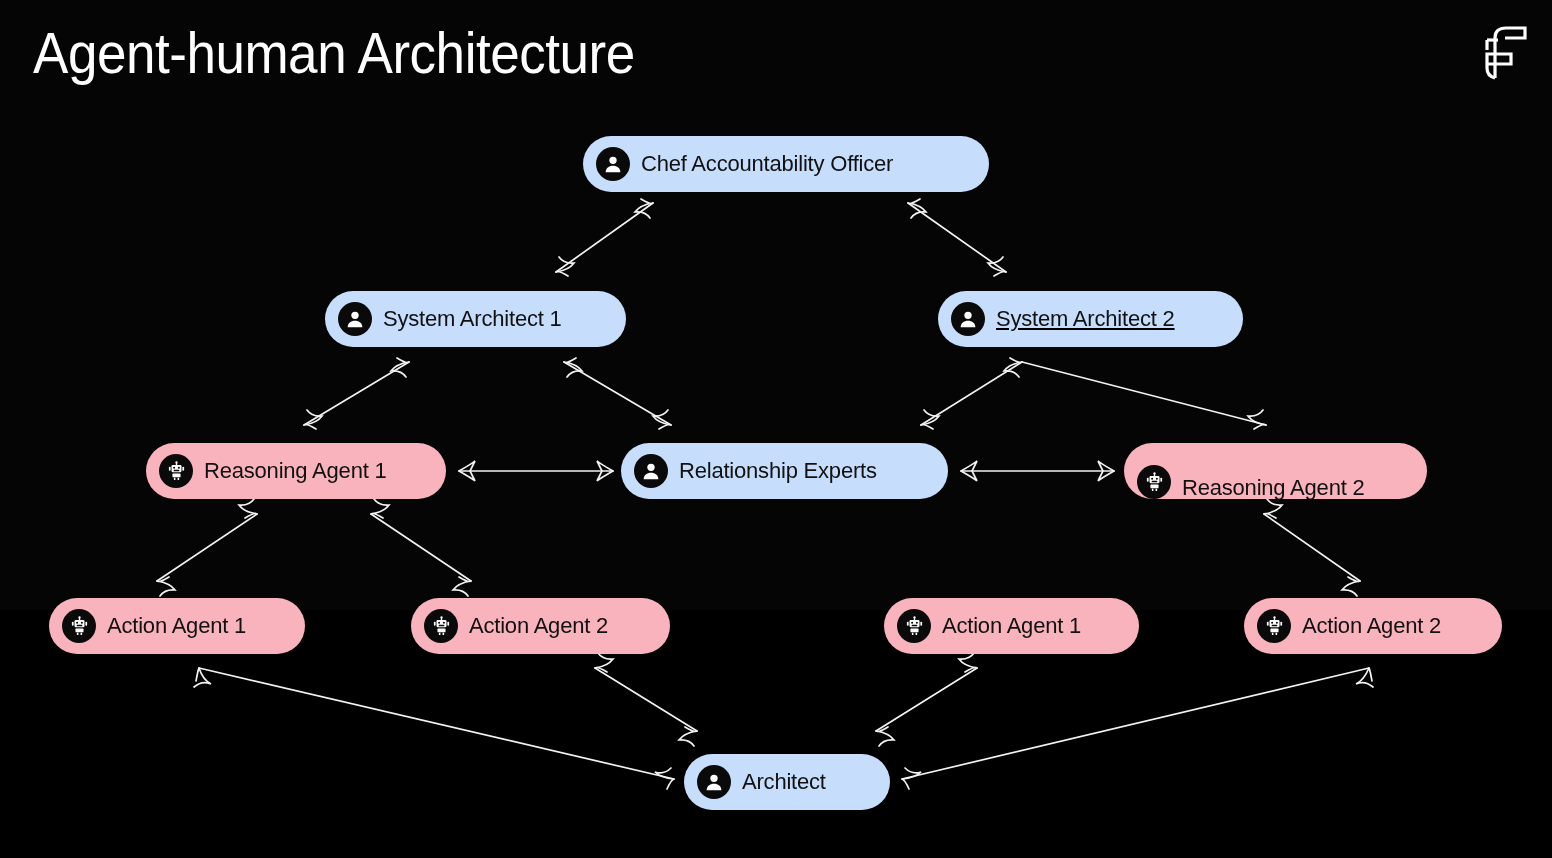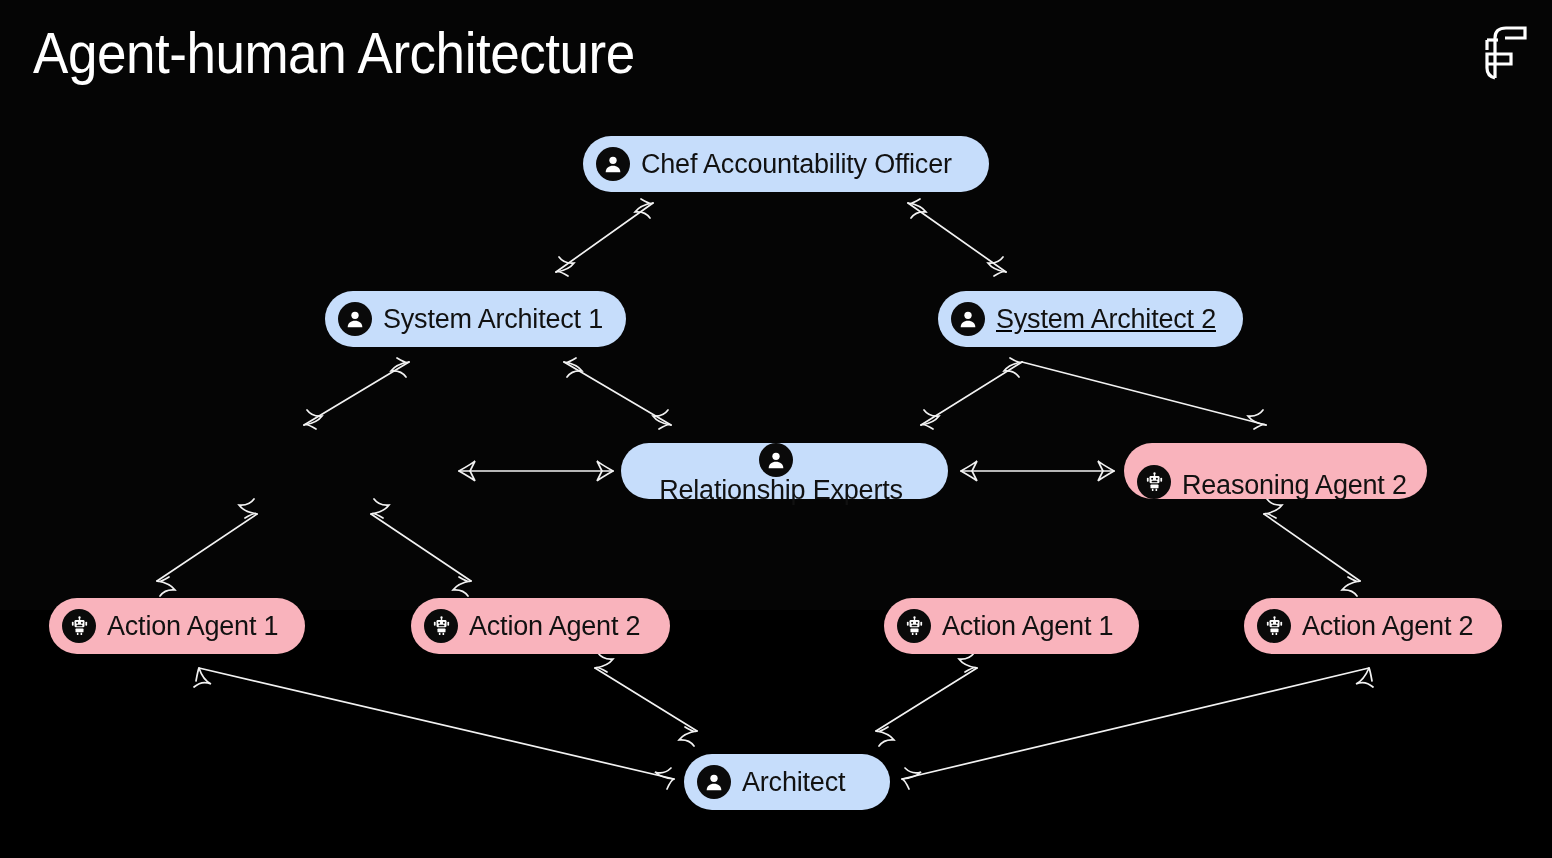--- a/index.html
+++ b/index.html
@@ -79,21 +79,21 @@
     flex: 0 0 34px;
     margin-right: 11px;
     display: flex;
     align-items: center;
     justify-content: center;
   }
   .node-icon svg { display: block; }
 
   .node-label {
     font-family: "Liberation Sans", sans-serif;
-    font-size: 27px;
+    font-size: 22px;
     font-weight: 400;
     color: #111111;
     letter-spacing: -0.2px;
     line-height: 1;
   }
 </style>
 </head>
 <body>
 
 <div id="canvas">
@@ -229,22 +229,40 @@
   <div class="node blue" style="left:938px; top:291px; width:305px;text-decoration:underline;">
     <span class="node-icon">
       <svg viewBox="0 0 24 24" width="22" height="22" aria-hidden="true">
         <circle cx="12" cy="8" r="4" fill="#ffffff"></circle>
         <path d="M4 21c0-4.6 3.6-7 8-7s8 2.4 8 7z" fill="#ffffff"></path>
       </svg>
     </span>
     <span class="node-label">System Architect 2</span>
   </div>
 
-
-  <div class="node blue" style="left:621px; top:443px; width:327px;flex-direction:column;">
+  <div class="node pink" style="left:146px; top:443px; width:300px;">
+    <span class="node-icon">
+      <svg viewBox="0 0 24 24" width="21" height="21" aria-hidden="true">
+        <rect x="11.2" y="1.5" width="1.6" height="3" fill="#ffffff"></rect>
+        <circle cx="12" cy="1.6" r="1.3" fill="#ffffff"></circle>
+        <rect x="6.3" y="4.6" width="11.4" height="8.2" rx="1.3" fill="#ffffff"></rect>
+        <circle cx="9.3" cy="7.6" r="1.15" fill="#0a0a0a"></circle>
+        <circle cx="14.7" cy="7.6" r="1.15" fill="#0a0a0a"></circle>
+        <rect x="8.8" y="10.1" width="6.4" height="1.5" rx="0.6" fill="#0a0a0a"></rect>
+        <rect x="3.3" y="6.6" width="2" height="4.6" rx="0.9" fill="#ffffff"></rect>
+        <rect x="18.7" y="6.6" width="2" height="4.6" rx="0.9" fill="#ffffff"></rect>
+        <rect x="7.4" y="14.3" width="9.2" height="4.4" rx="0.8" fill="#ffffff"></rect>
+        <rect x="9.0" y="19.1" width="1.8" height="2.6" fill="#ffffff"></rect>
+        <rect x="13.2" y="19.1" width="1.8" height="2.6" fill="#ffffff"></rect>
+      </svg>
+    </span>
+    <span class="node-label">Reasoning Agent 1</span>
+  </div>
+
+  <div class="node blue" style="left:621px; top:443px; width:327px;">
     <span class="node-icon">
       <svg viewBox="0 0 24 24" width="22" height="22" aria-hidden="true">
         <circle cx="12" cy="8" r="4" fill="#ffffff"></circle>
         <path d="M4 21c0-4.6 3.6-7 8-7s8 2.4 8 7z" fill="#ffffff"></path>
       </svg>
     </span>
     <span class="node-label">Relationship Experts</span>
   </div>
 
   <div class="node pink" style="left:1124px; top:443px; width:303px;align-items:flex-end;">

